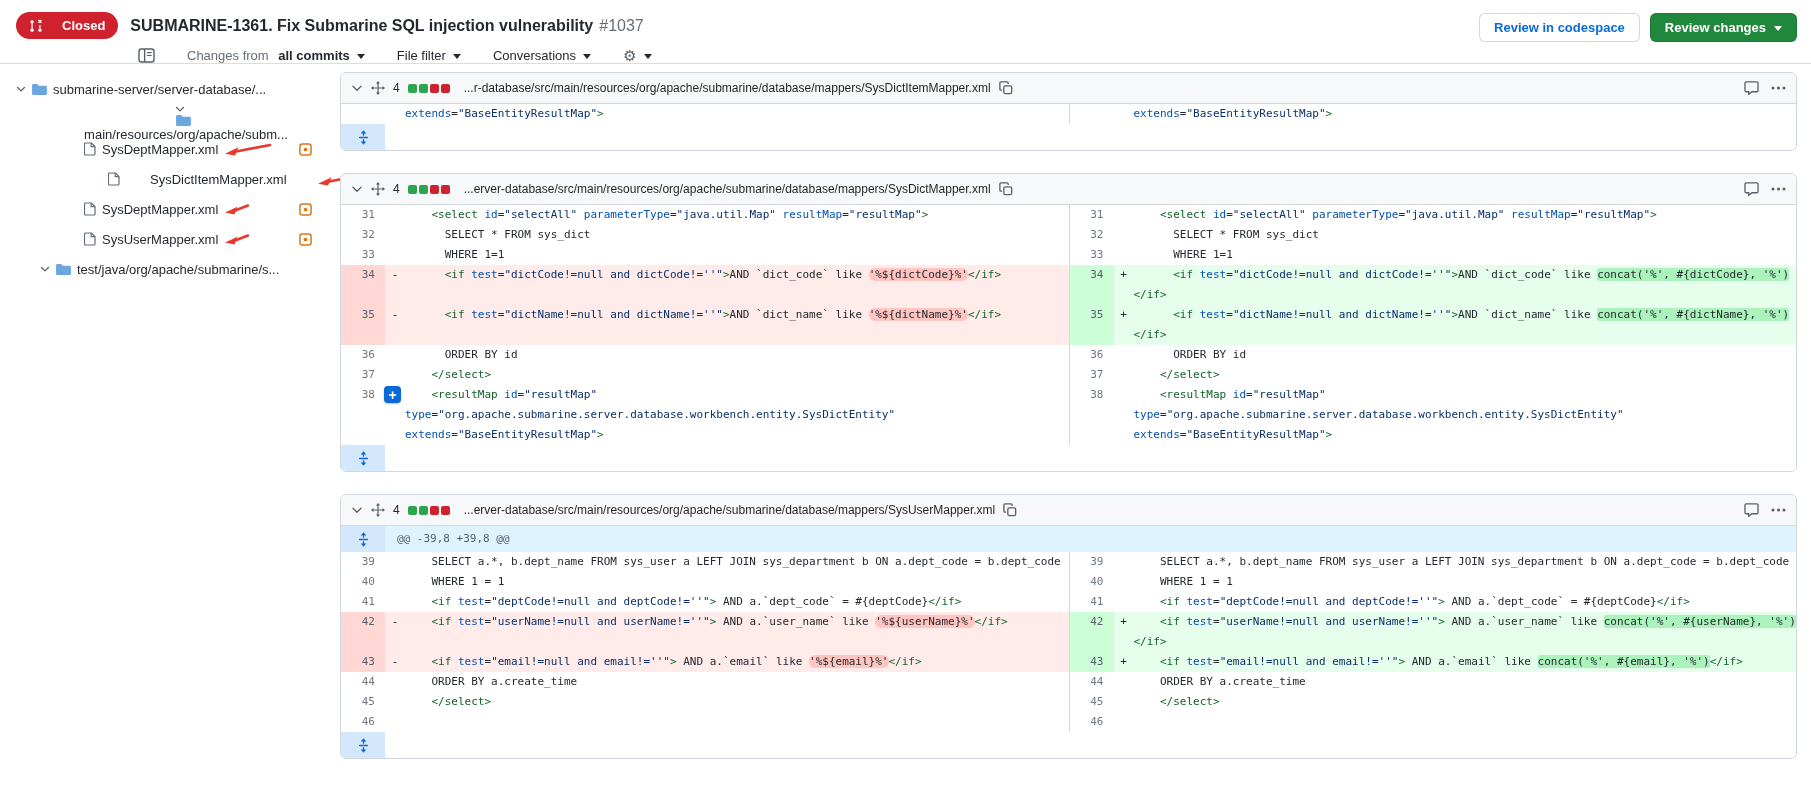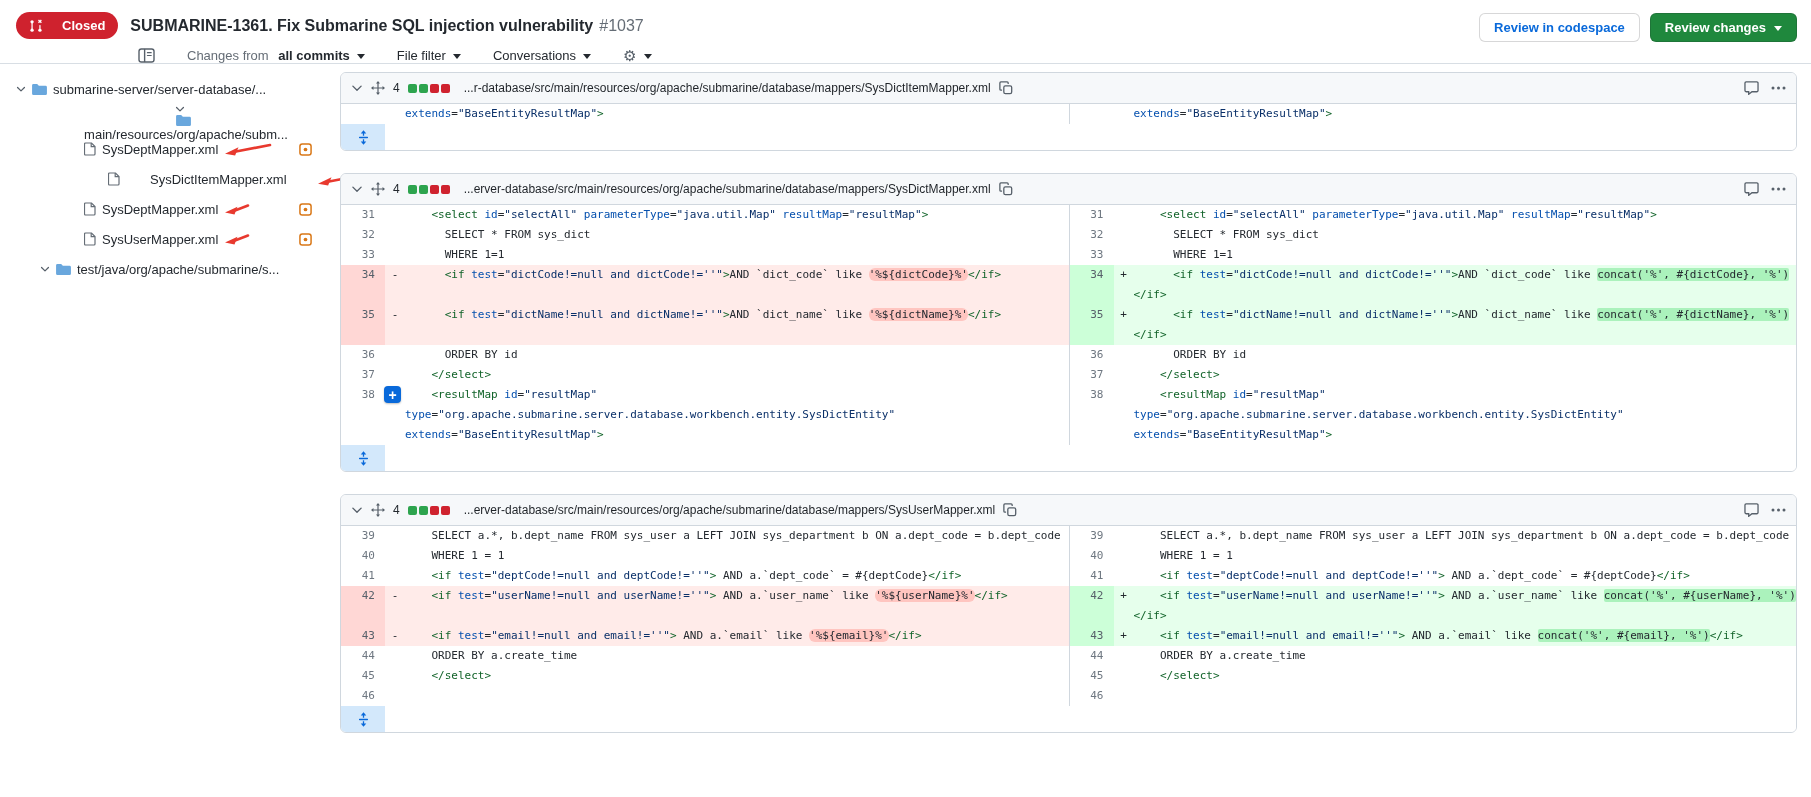--- a/index.html
+++ b/index.html
@@ -578,20 +578,32 @@
           </span>
           <span class="ico kebabwrap">
             <svg width="15" height="4" viewBox="0 0 15 4" fill="#57606a">
               <circle cx="2" cy="2" r="1.5"></circle>
               <circle cx="7.5" cy="2" r="1.5"></circle>
               <circle cx="13" cy="2" r="1.5"></circle>
             </svg>
           </span>
         </div>
         <div class="fbody">
+          <div class="drow hunkrow">
+            <span class="hgut">
+              <svg width="11" height="15" viewBox="0 0 12 16" fill="currentColor">
+                <path d="M6 0 9 3.6H3z"></path>
+                <path d="M5.3 3h1.4v3H5.3z"></path>
+                <rect x="1" y="7.2" width="10" height="1.6" rx=".8"></rect>
+                <path d="M6 16 9 12.4H3z"></path>
+                <path d="M5.3 10h1.4v3H5.3z"></path>
+              </svg>
+            </span>
+            <span class="htext">@@ -39,8 +39,8 @@</span>
+          </div>
           <div class="drow coderow">
             <div class="dcell left ctx">
               <span class="lnum">39</span>
               <span class="lmark"></span>
               <div class="lcode">
                 <div class="cline"><span class="tk-p">    SELECT a.*, b.dept_name FROM sys_user a LEFT JOIN sys_department b ON a.dept_code = b.dept_code</span></div>
               </div>
             </div>
             <div class="dcell right ctx">
               <span class="lnum">39</span>

